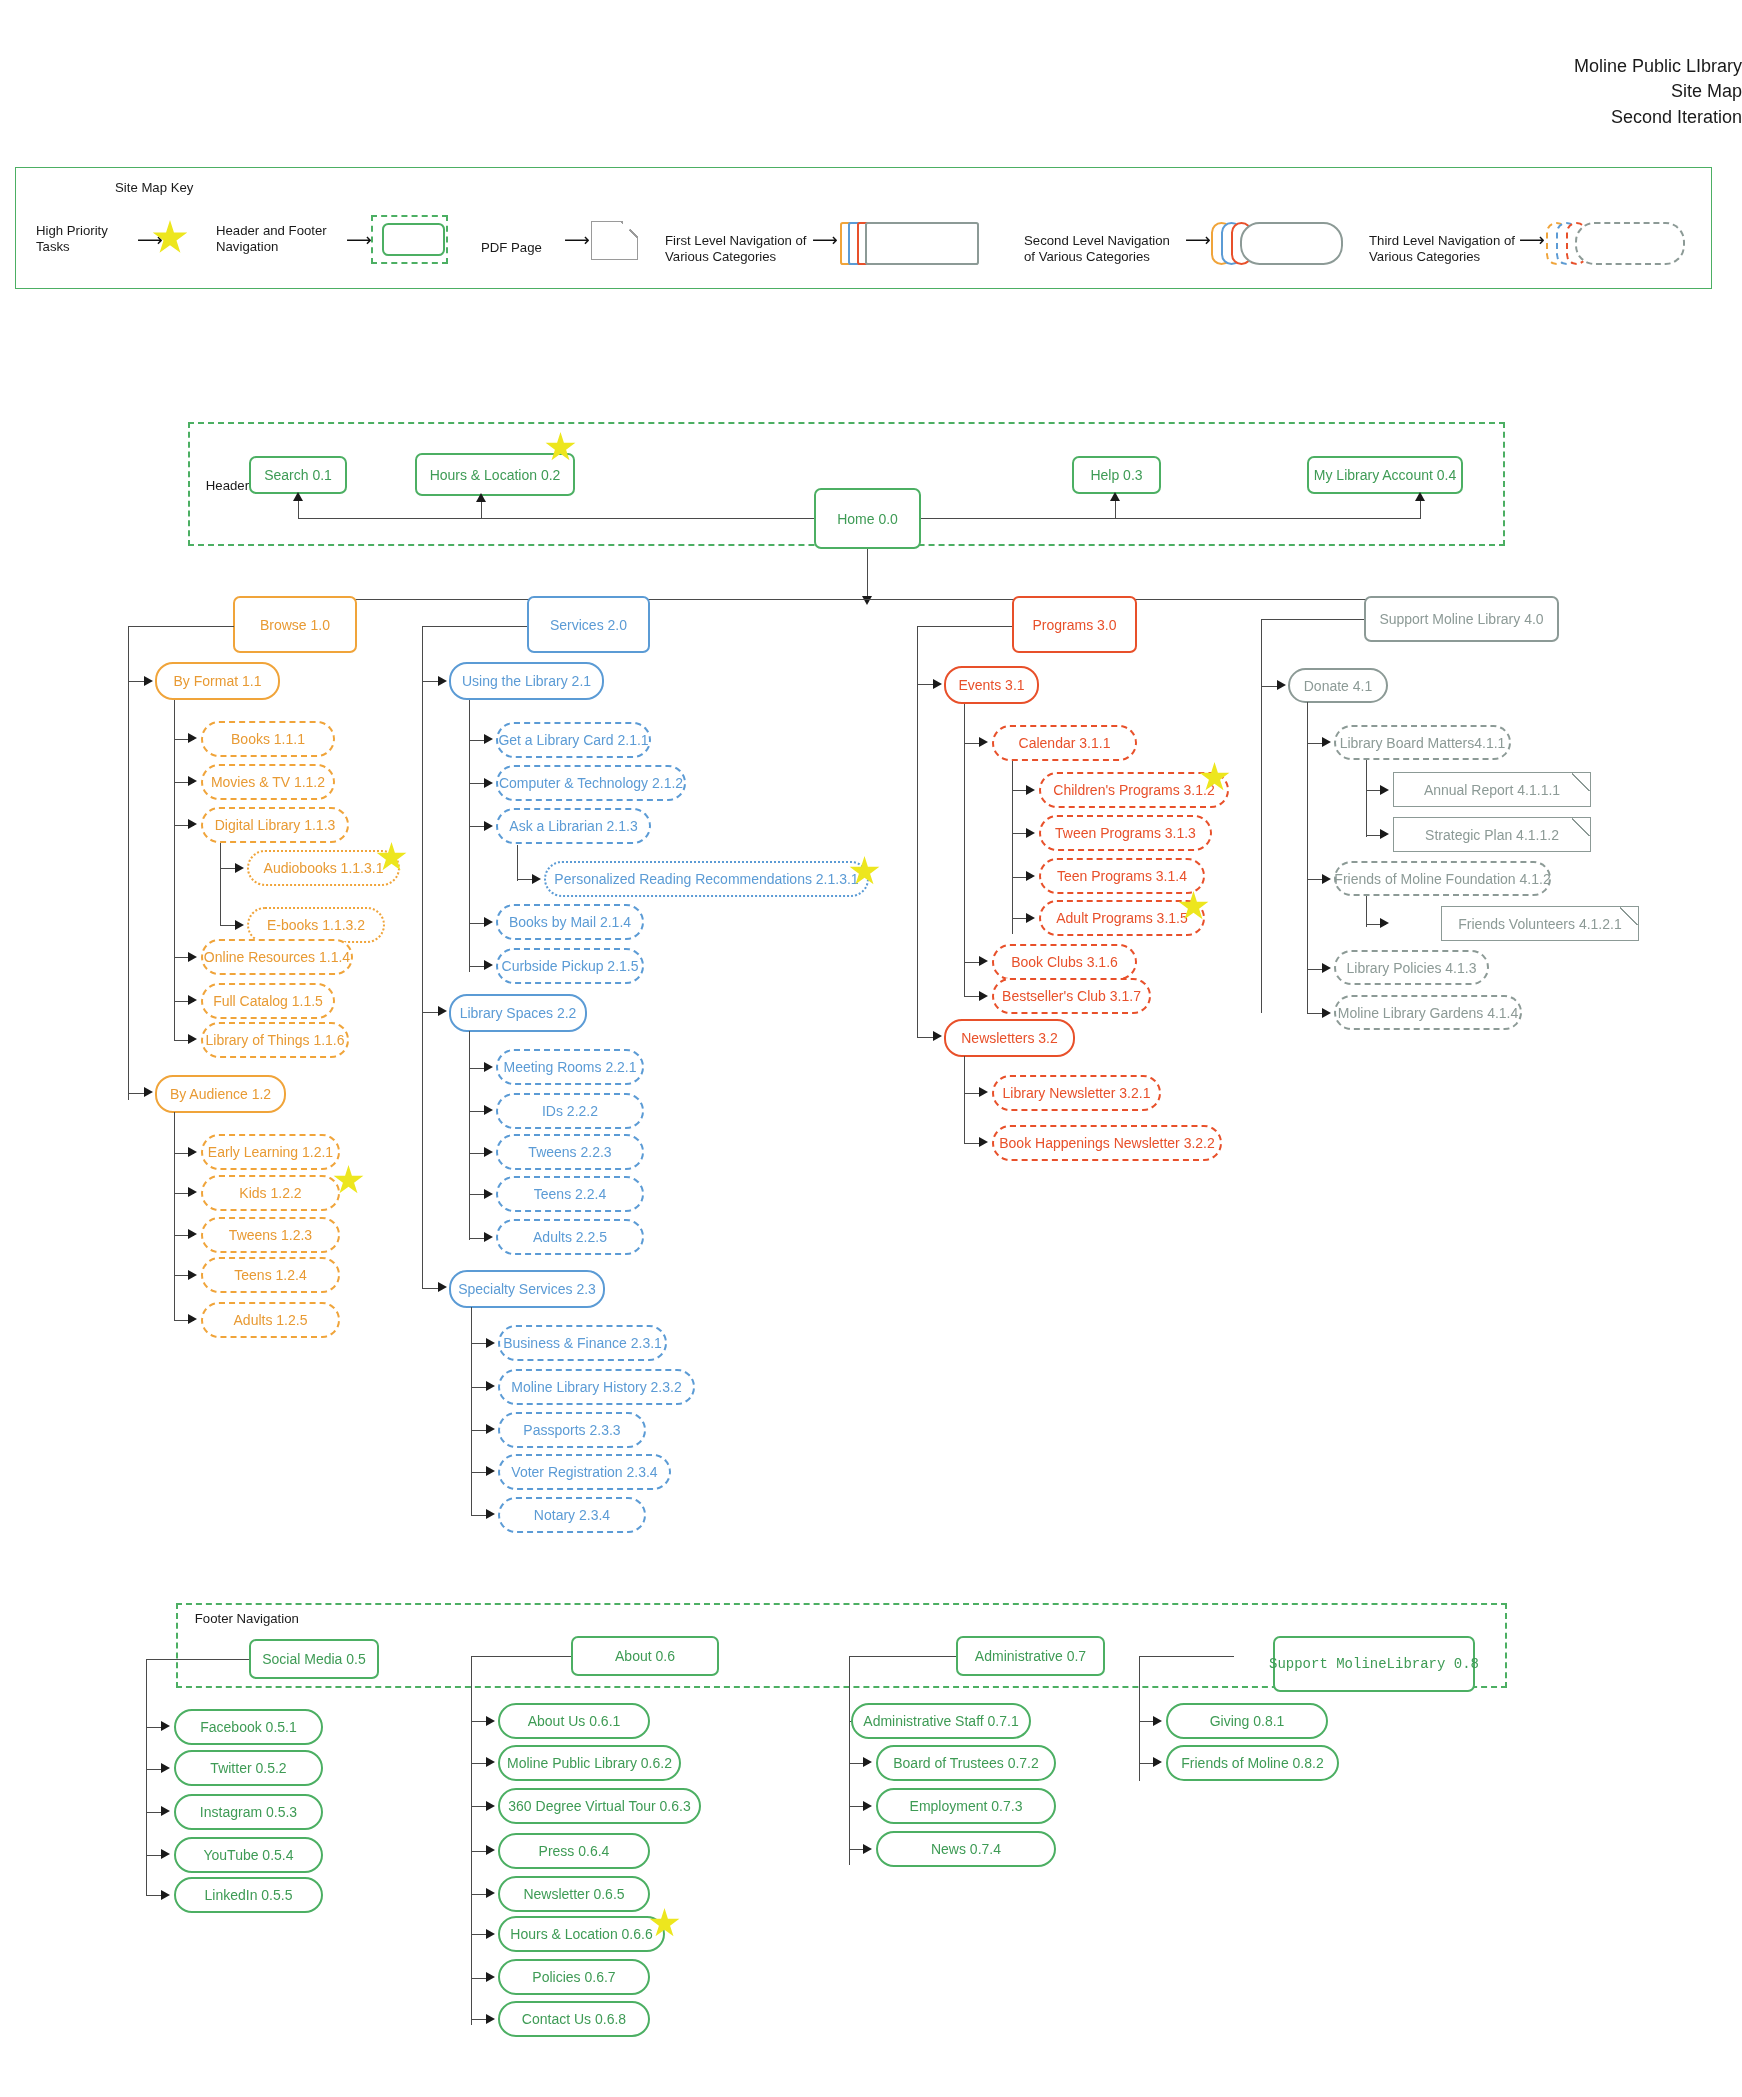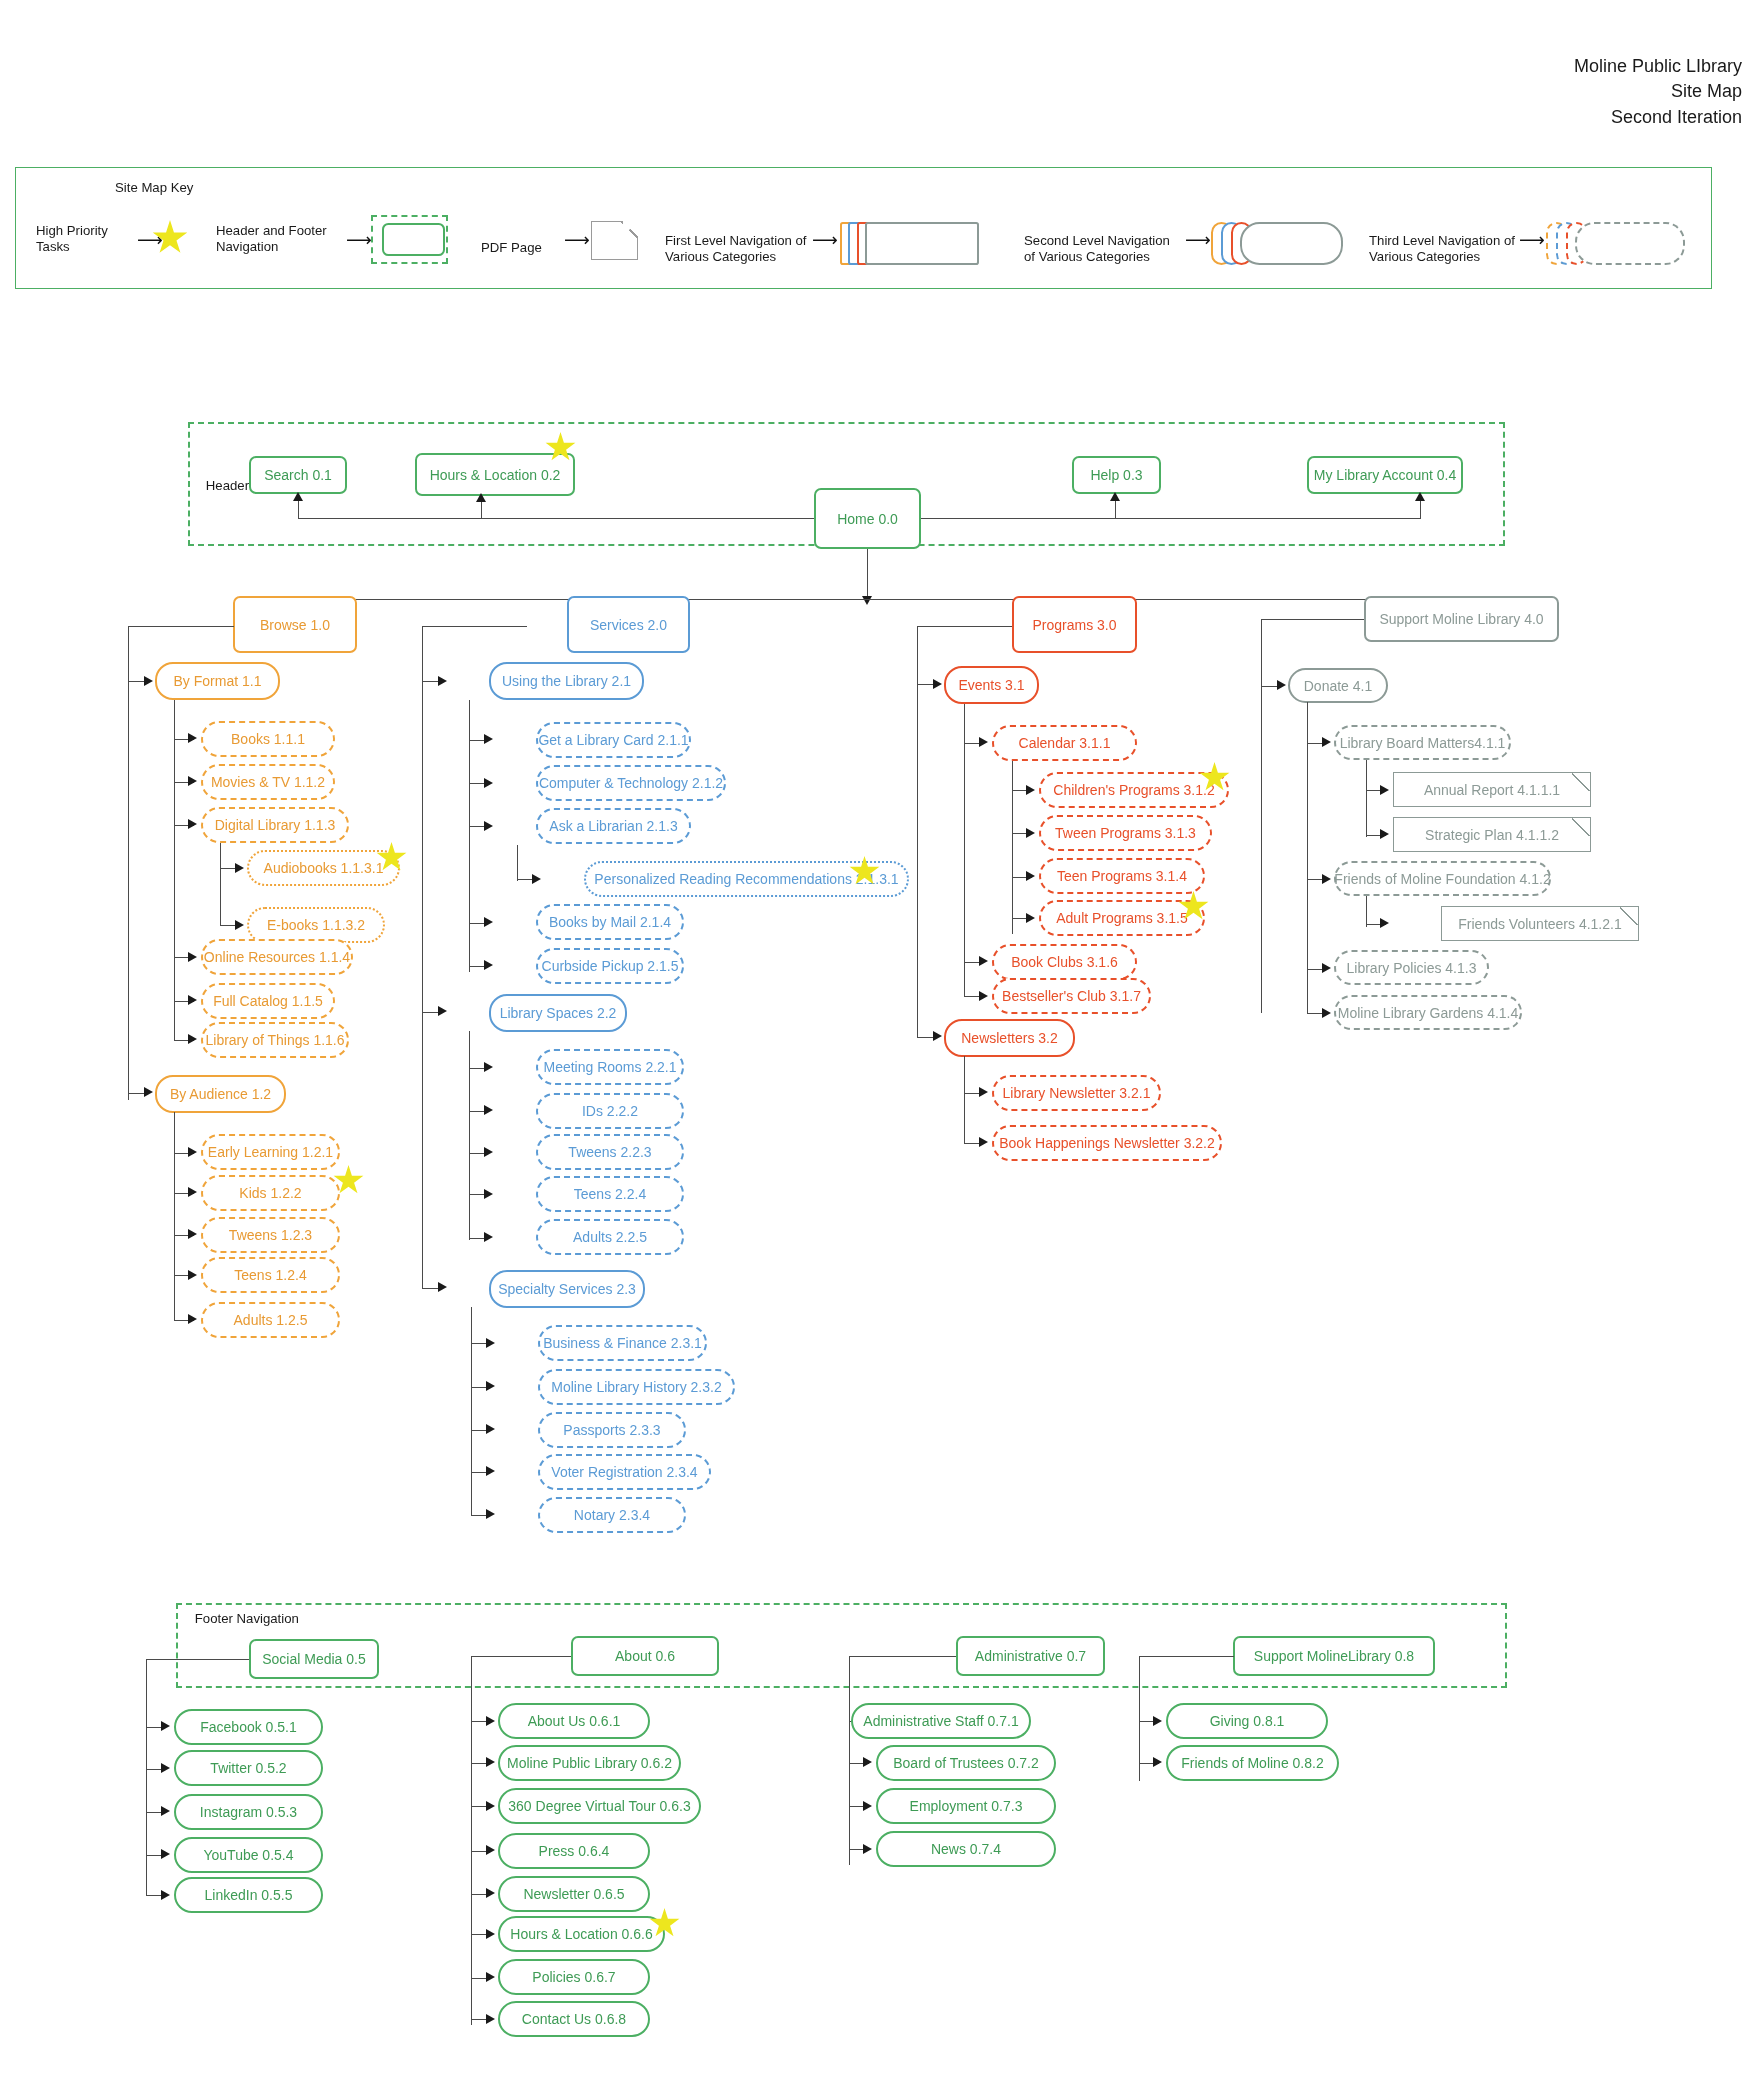--- a/index.html
+++ b/index.html
@@ -41,21 +41,21 @@
   .lnv{width:1.4px;}
   .arr{position:absolute;width:0;height:0;border-top:5.6px solid transparent;border-bottom:5.6px solid transparent;border-left:9.8px solid #1a1a1a;}
   .arrU{position:absolute;width:0;height:0;border-left:5.6px solid transparent;border-right:5.6px solid transparent;border-bottom:9.8px solid #1a1a1a;}
   .arrD{position:absolute;width:0;height:0;border-left:5.6px solid transparent;border-right:5.6px solid transparent;border-top:9.8px solid #1a1a1a;}
 
   
   .node{position:absolute;box-sizing:border-box;display:flex;align-items:center;justify-content:center;
         text-align:center;white-space:nowrap;background:#fff;font-size:14px;padding:0 7px;}
   .n-green{border:2.1px solid #4CAF63;color:#3E9B55;border-radius:8.4px;}
   .n-orange{border:2.1px solid #F0A43A;color:#E89A33;border-radius:8.4px;}
-  .n-blue{border:2.1px solid #5B9BD5;color:#5B9BD5;border-radius:8.4px;margin-left:40px;}
+  .n-blue{border:2.1px solid #5B9BD5;color:#5B9BD5;border-radius:8.4px;}
   .n-red{border:2.1px solid #E8502A;color:#E8502A;border-radius:8.4px;}
   .n-gray{border:2.1px solid #8C9A96;color:#8C9A96;border-radius:2.8px;}
 
   
   .lvl1{border-radius:7px;}
   
   .lvl2{border-radius:18px;}
   
   .lvl3{border-radius:18px;border-style:dashed;}
   
@@ -487,21 +487,21 @@
   <div class="node n-green lvl2" style="left:876px;top:1745px;width:180px;height:36px;">Board of Trustees 0.7.2</div>
 
   <div class="ln lnh" style="left:849px;top:1806px;width:19.5px;"></div>
     <div class="arr" style="left:863px;top:1801px;"></div>
   <div class="node n-green lvl2" style="left:876px;top:1788px;width:180px;height:36px;">Employment 0.7.3</div>
 
   <div class="ln lnh" style="left:849px;top:1849px;width:19.5px;"></div>
     <div class="arr" style="left:863px;top:1844px;"></div>
   <div class="node n-green lvl2" style="left:876px;top:1831px;width:180px;height:36px;">News 0.7.4</div>
 
-  <div class="node n-green lvl1" style="left:1233px;top:1636px;width:202px;height:40px;">Support MolineLibrary 0.8</div>
+  <div class="node n-green lvl1" style="left:1273px;top:1636px;width:202px;height:56px;font-family:Liberation Mono, monospace;">Support MolineLibrary 0.8</div>
   <div class="ln lnh" style="left:1139px;top:1656px;width:95px;"></div>
   <div class="ln lnv" style="left:1139px;top:1656px;height:125px;"></div>
 
   <div class="ln lnh" style="left:1139px;top:1721px;width:19.5px;"></div>
     <div class="arr" style="left:1153px;top:1716px;"></div>
   <div class="node n-green lvl2" style="left:1166px;top:1703px;width:162px;height:36px;">Giving 0.8.1</div>
 
   <div class="ln lnh" style="left:1139px;top:1763px;width:19.5px;"></div>
     <div class="arr" style="left:1153px;top:1757px;"></div>
   <div class="node n-green lvl2" style="left:1166px;top:1745px;width:173px;height:36px;">Friends of Moline 0.8.2</div>

